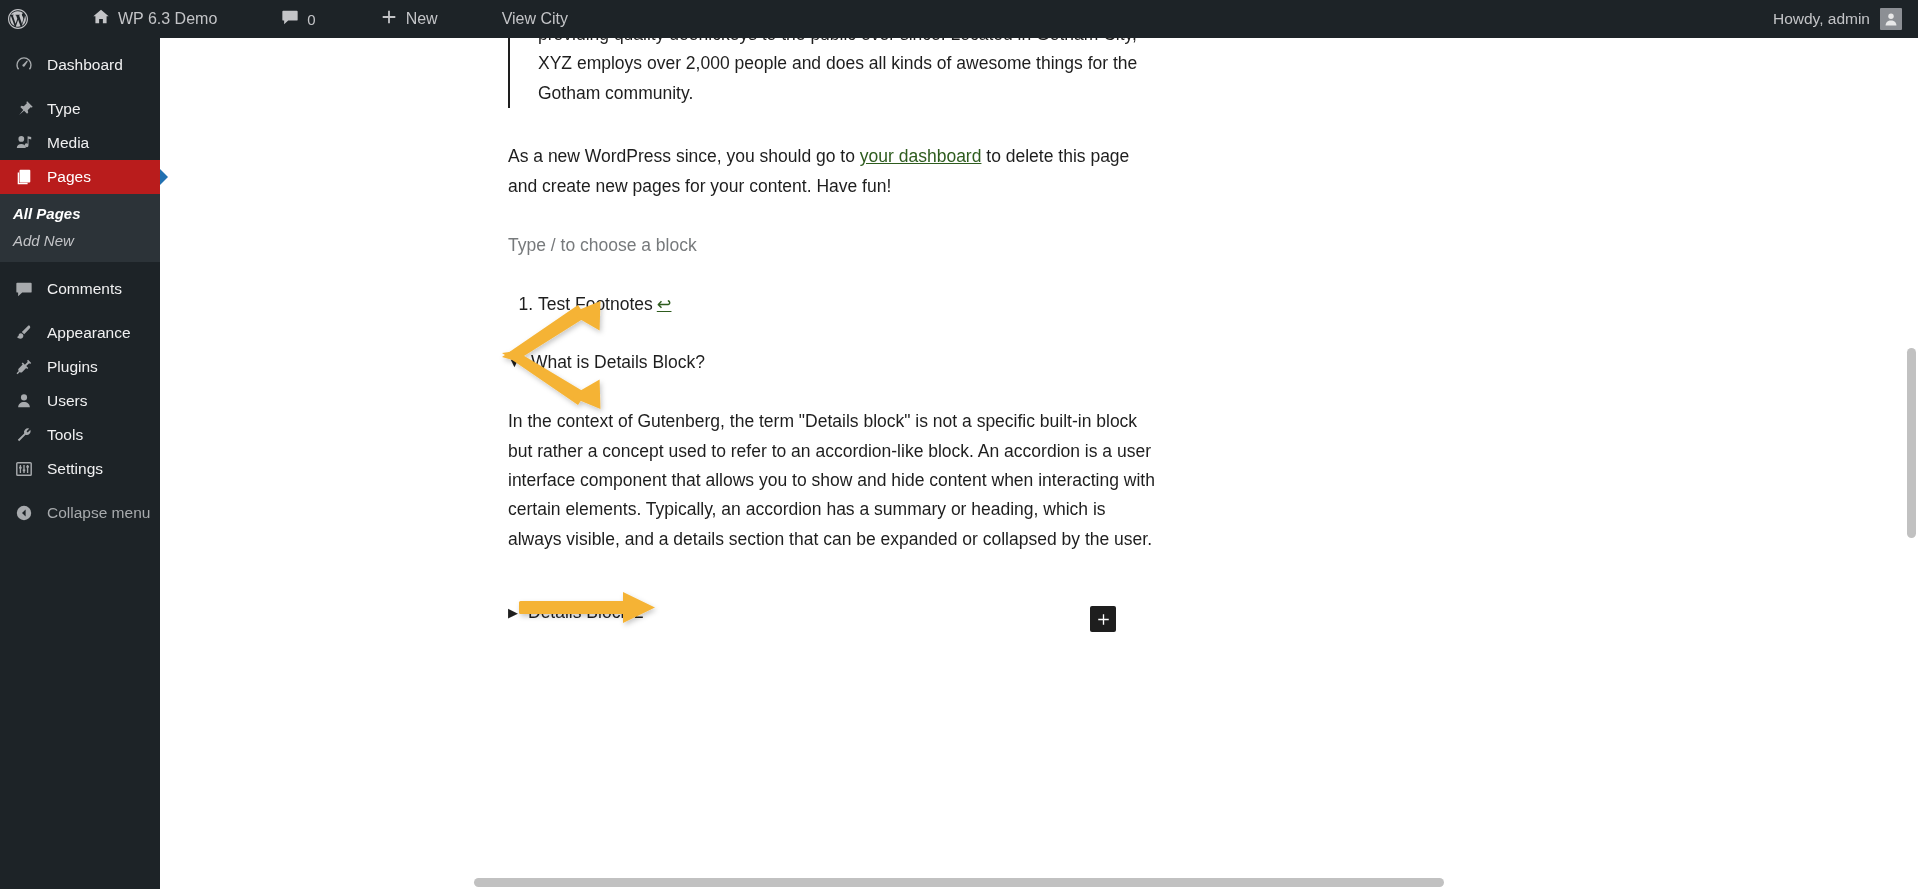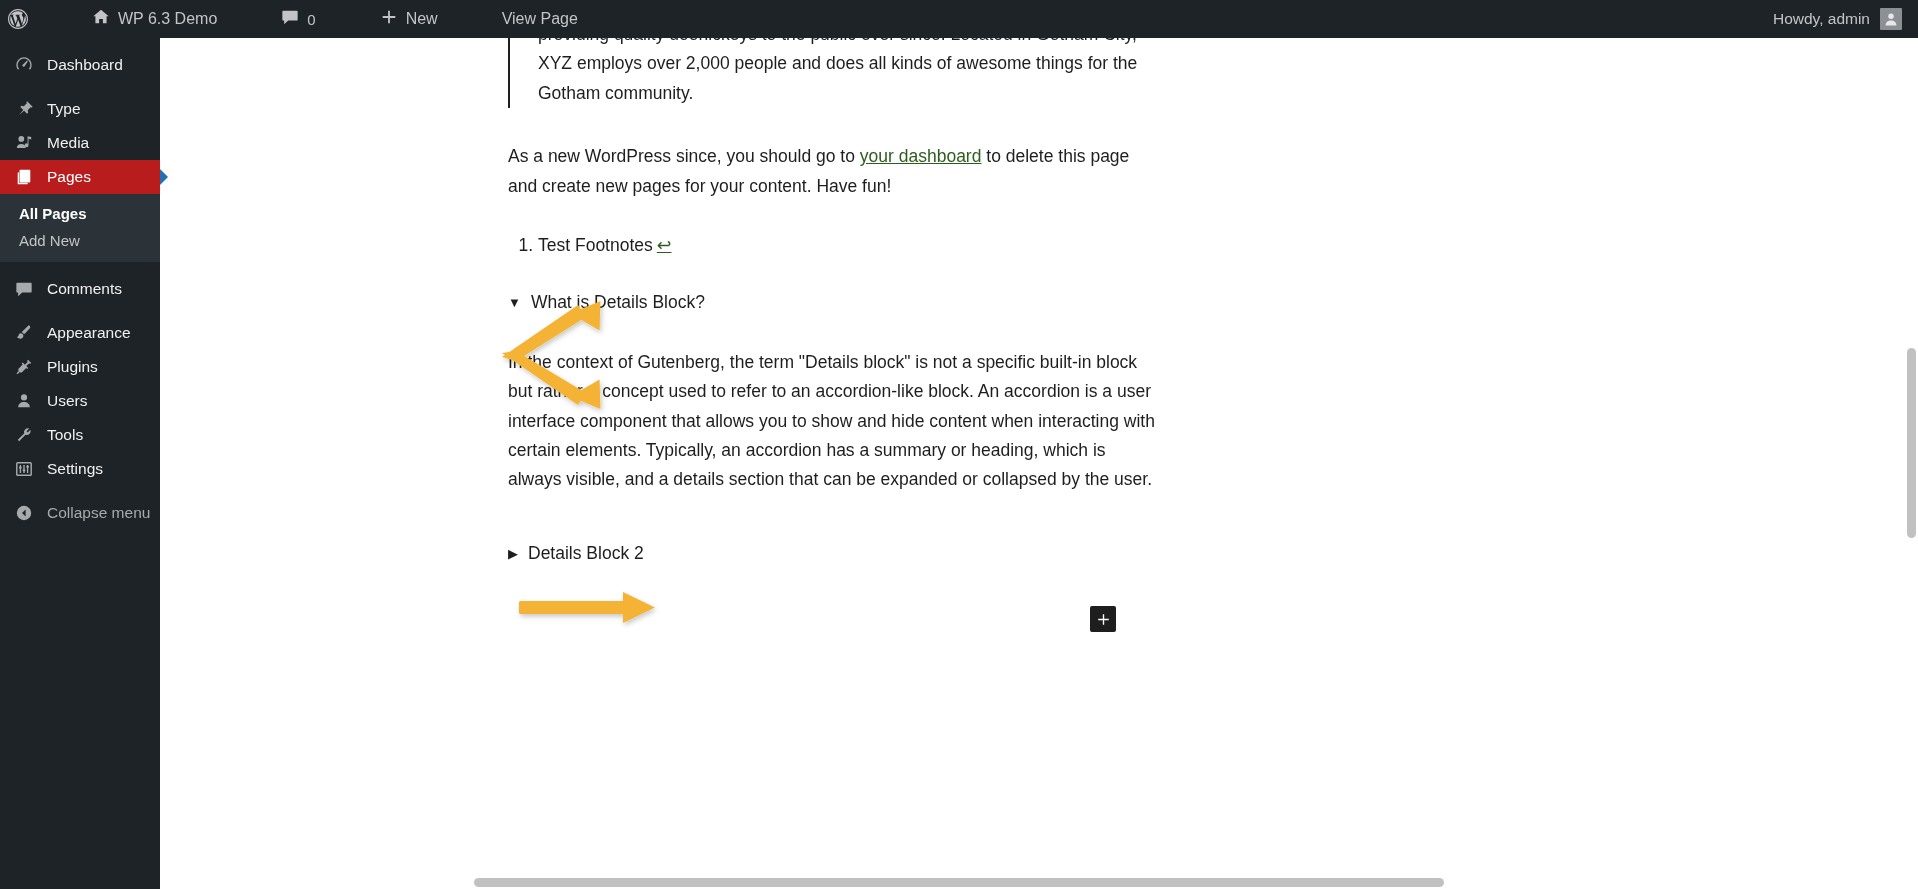--- a/index.html
+++ b/index.html
@@ -60,22 +60,22 @@
   .menu-item.current::after {
     content: "";
     position: absolute; right: -8px; top: 50%;
     transform: translateY(-50%);
     border-top: 8px solid transparent;
     border-bottom: 8px solid transparent;
     border-left: 8px solid #2271b1;
   }
   .submenu { background: #2c3338; padding: 6px 0 8px 0; }
   .submenu-item {
-    display: block; padding: 5px 0 5px 19px;
-    font-size: 15px; color: #c3c4c7;
+    display: block; padding: 5px 0 5px 13px;
+    font-size: 15px; color: #c3c4c7; font-style: italic;
   }
   .submenu-item.current { color: #fff; font-weight: bold; }
   .collapse {
     color: #a7aaad;
   }
   .collapse .mi-ico { color: #a7aaad; }
 
   
   .canvas {
     position: absolute; top: 38px; left: 160px;
@@ -203,21 +203,21 @@
   <div class="ab-item">
     <span>
       <svg width="18" height="18" viewBox="0 0 20 20" fill="#c3c4c7">
         <path d="M9 3h2v6h6v2h-6v6H9v-6H3V9h6z"></path>
       </svg>
     </span>
     <span>New</span>
   </div>
 
   <div class="ab-item">
-    <span>View Page</span>
+    <span>View City</span>
   </div>
 
   <div class="ab-spacer"></div>
 
   <div class="ab-right">
     <span>Howdy, admin</span>
     <span class="avatar">
       <svg width="16" height="16" viewBox="0 0 20 20" fill="#e8e8e8">
         <circle cx="10" cy="6.5" r="3.4"></circle>
         <path d="M3.2 18c0-3.8 3.05-6.2 6.8-6.2s6.8 2.4 6.8 6.2z"></path>
@@ -345,20 +345,21 @@
 <div class="canvas">
 
   <div class="doc">
 
     <div class="blockquote">
       <p>providing quality doohickeys to the public ever since. Located in Gotham City, XYZ employs over 2,000 people and does all kinds of awesome things for the Gotham community.</p>
     </div>
 
     <p class="para"><span>As a new WordPress since, you should go to </span><a href="#">your dashboard</a><span> to delete this page and create new pages for your content. Have fun!</span></p>
 
+    <div class="placeholder">Type / to choose a block</div>
 
     <ol class="footnotes">
       <li><span>Test Footnotes</span><a class="fn-back" href="#">↩</a></li>
     </ol>
 
     <div class="details-block">
       <div class="details-summary">
         <span class="tri">▼</span>
         <span>What is Details Block?</span>
       </div>

